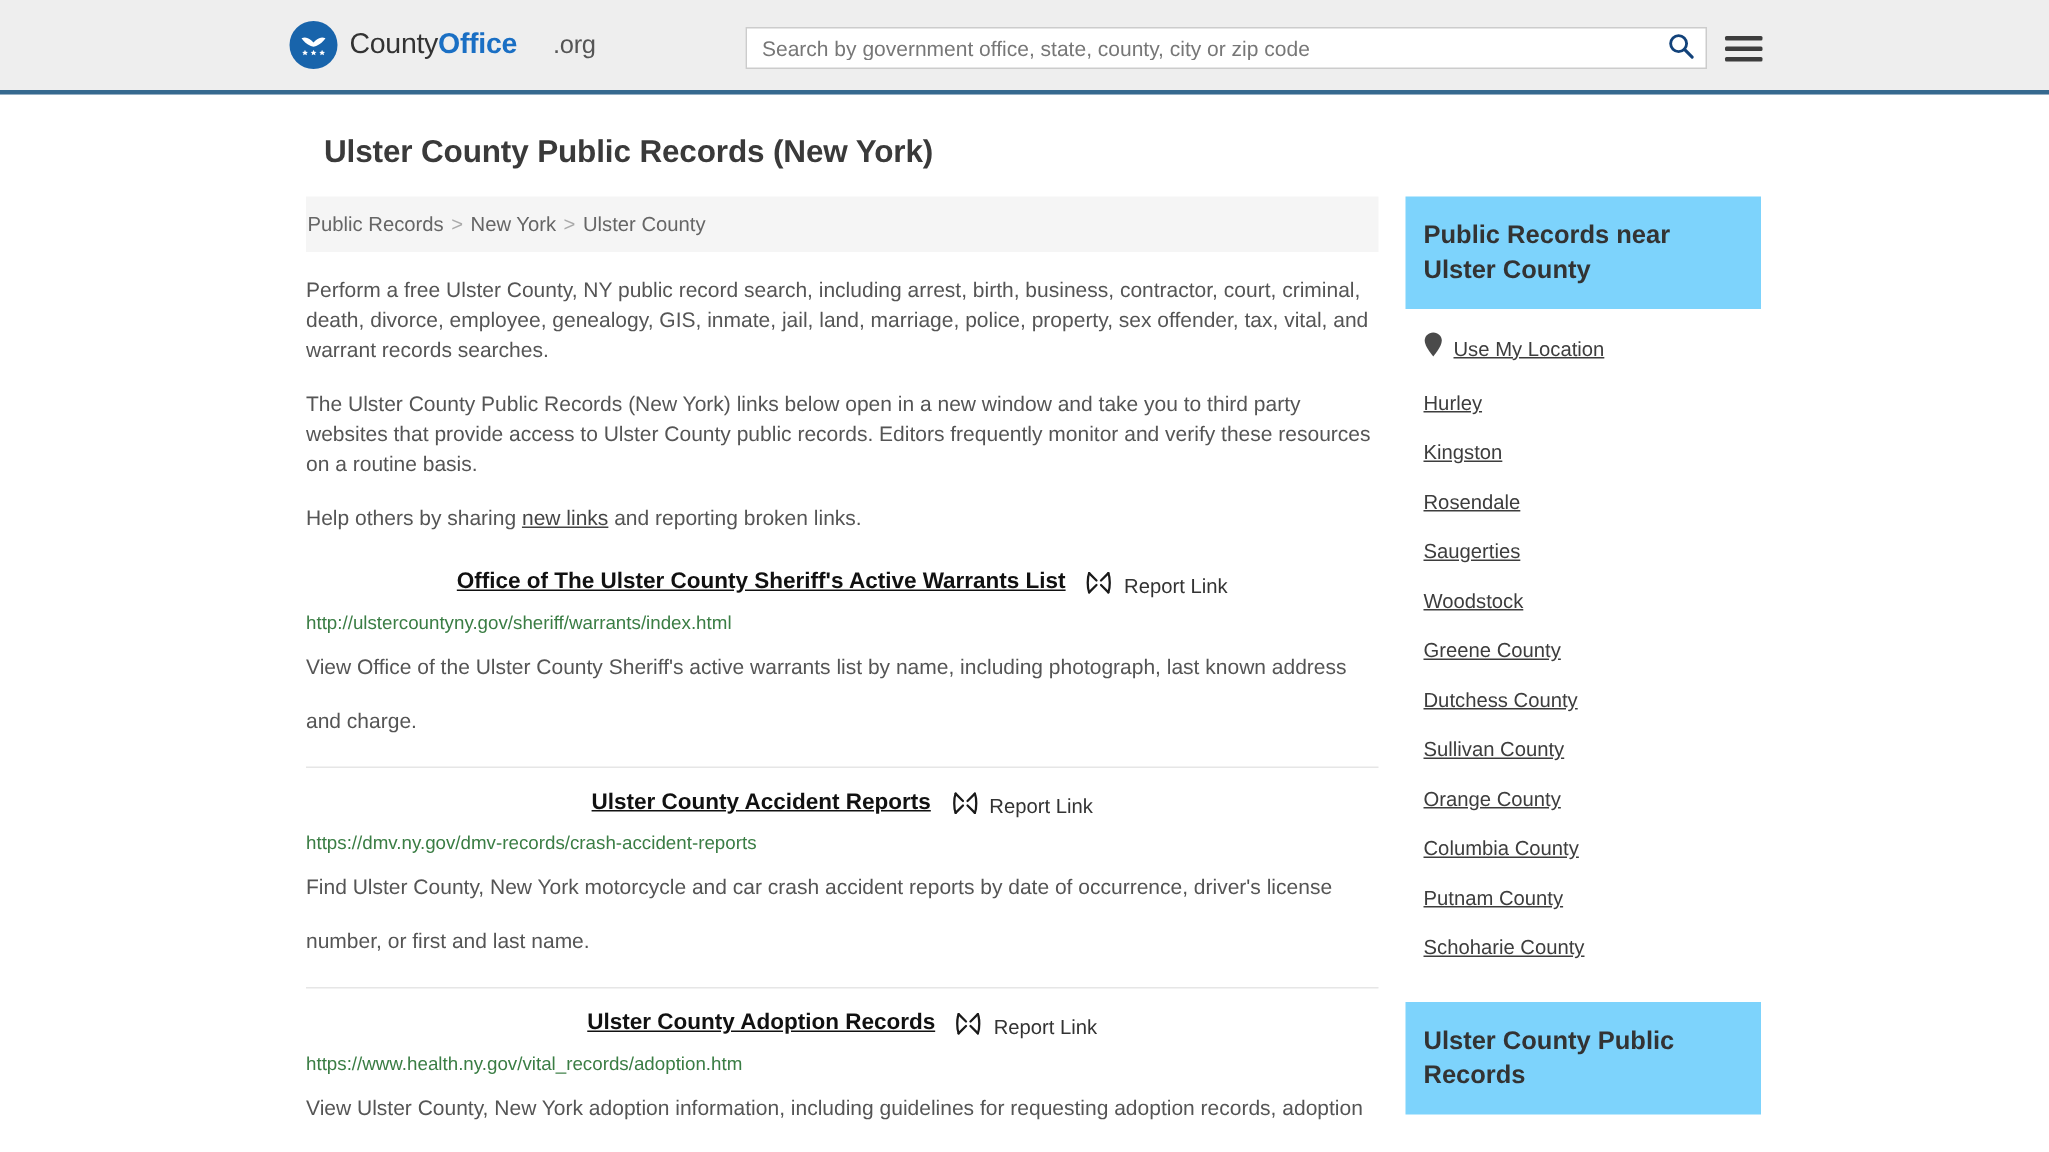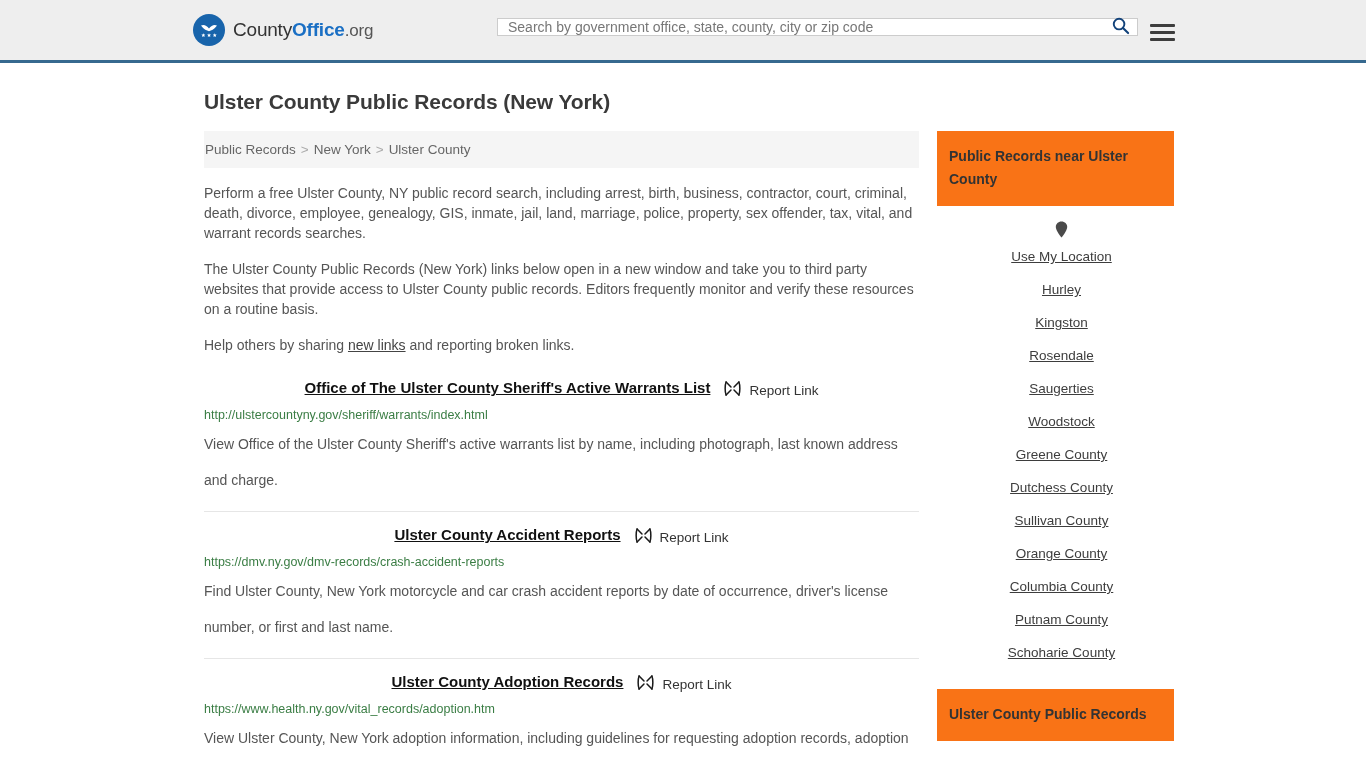--- a/index.html
+++ b/index.html
@@ -44,28 +44,28 @@
     display: block;
   }
   .brand-text {
     font-size: 19px;
     color: #222222;
     letter-spacing: -0.2px;
     white-space: nowrap;
   }
   .brand-text .b { color: #1a6fc4; font-weight: bold; }
   .brand-text .c { color: #333333; }
-  .brand-text .d { color: #555555; font-size: 17px; }
+  .brand-text .d { color: #555555; font-size: 17px; margin-left: 24px; }
 
   .search-wrap {
     position: absolute;
     left: 497px;
     top: 18px;
     width: 641px;
-    height: 18px;
+    height: 28px;
     background: #ffffff;
     border: 1px solid #cccccc;
     display: flex;
     align-items: center;
   }
   .search-input {
     flex: 1 1 auto;
     border: 0;
     outline: none;
     height: 26px;
@@ -113,21 +113,21 @@
   
   .page {
     width: 1366px;
     padding: 0 193px 0 204px;
     position: relative;
   }
   .page-title {
     font-size: 21px;
     font-weight: bold;
     color: #3a3a3a;
-    margin: 27px 0 0 0;
+    margin: 27px 0 0 12px;
     letter-spacing: -0.1px;
   }
 
   .layout {
     display: flex;
     align-items: flex-start;
     gap: 0;
     margin-top: 17px;
   }
   .main-col { width: 715px; flex: 0 0 715px; }
@@ -205,34 +205,33 @@
   }
   .result-desc {
     font-size: 14px;
     line-height: 36px;
     color: #555555;
     margin-top: 3px;
   }
 
   
   .side-box-head {
-    background: #f97316;
+    background: #7dd3fc;
     padding: 14px 14px 15px 12px;
-    font-size: 14px;
+    font-size: 17px;
     font-weight: bold;
     color: #333333;
     line-height: 23px;
   }
   .side-links { padding: 6px 0 0 12px; }
   .side-link-row {
     display: flex;
     align-items: center;
     gap: 7px;
     padding: 9px 0 9px 0;
-    flex-direction: column;
   }
   .side-link {
     font-size: 13.5px;
     color: #3d3d3d;
     text-decoration: underline;
     cursor: pointer;
   }
   .side-box-head.second { margin-top: 20px; }
   .pin-icon { flex: 0 0 auto; display: block; }
 </style>

